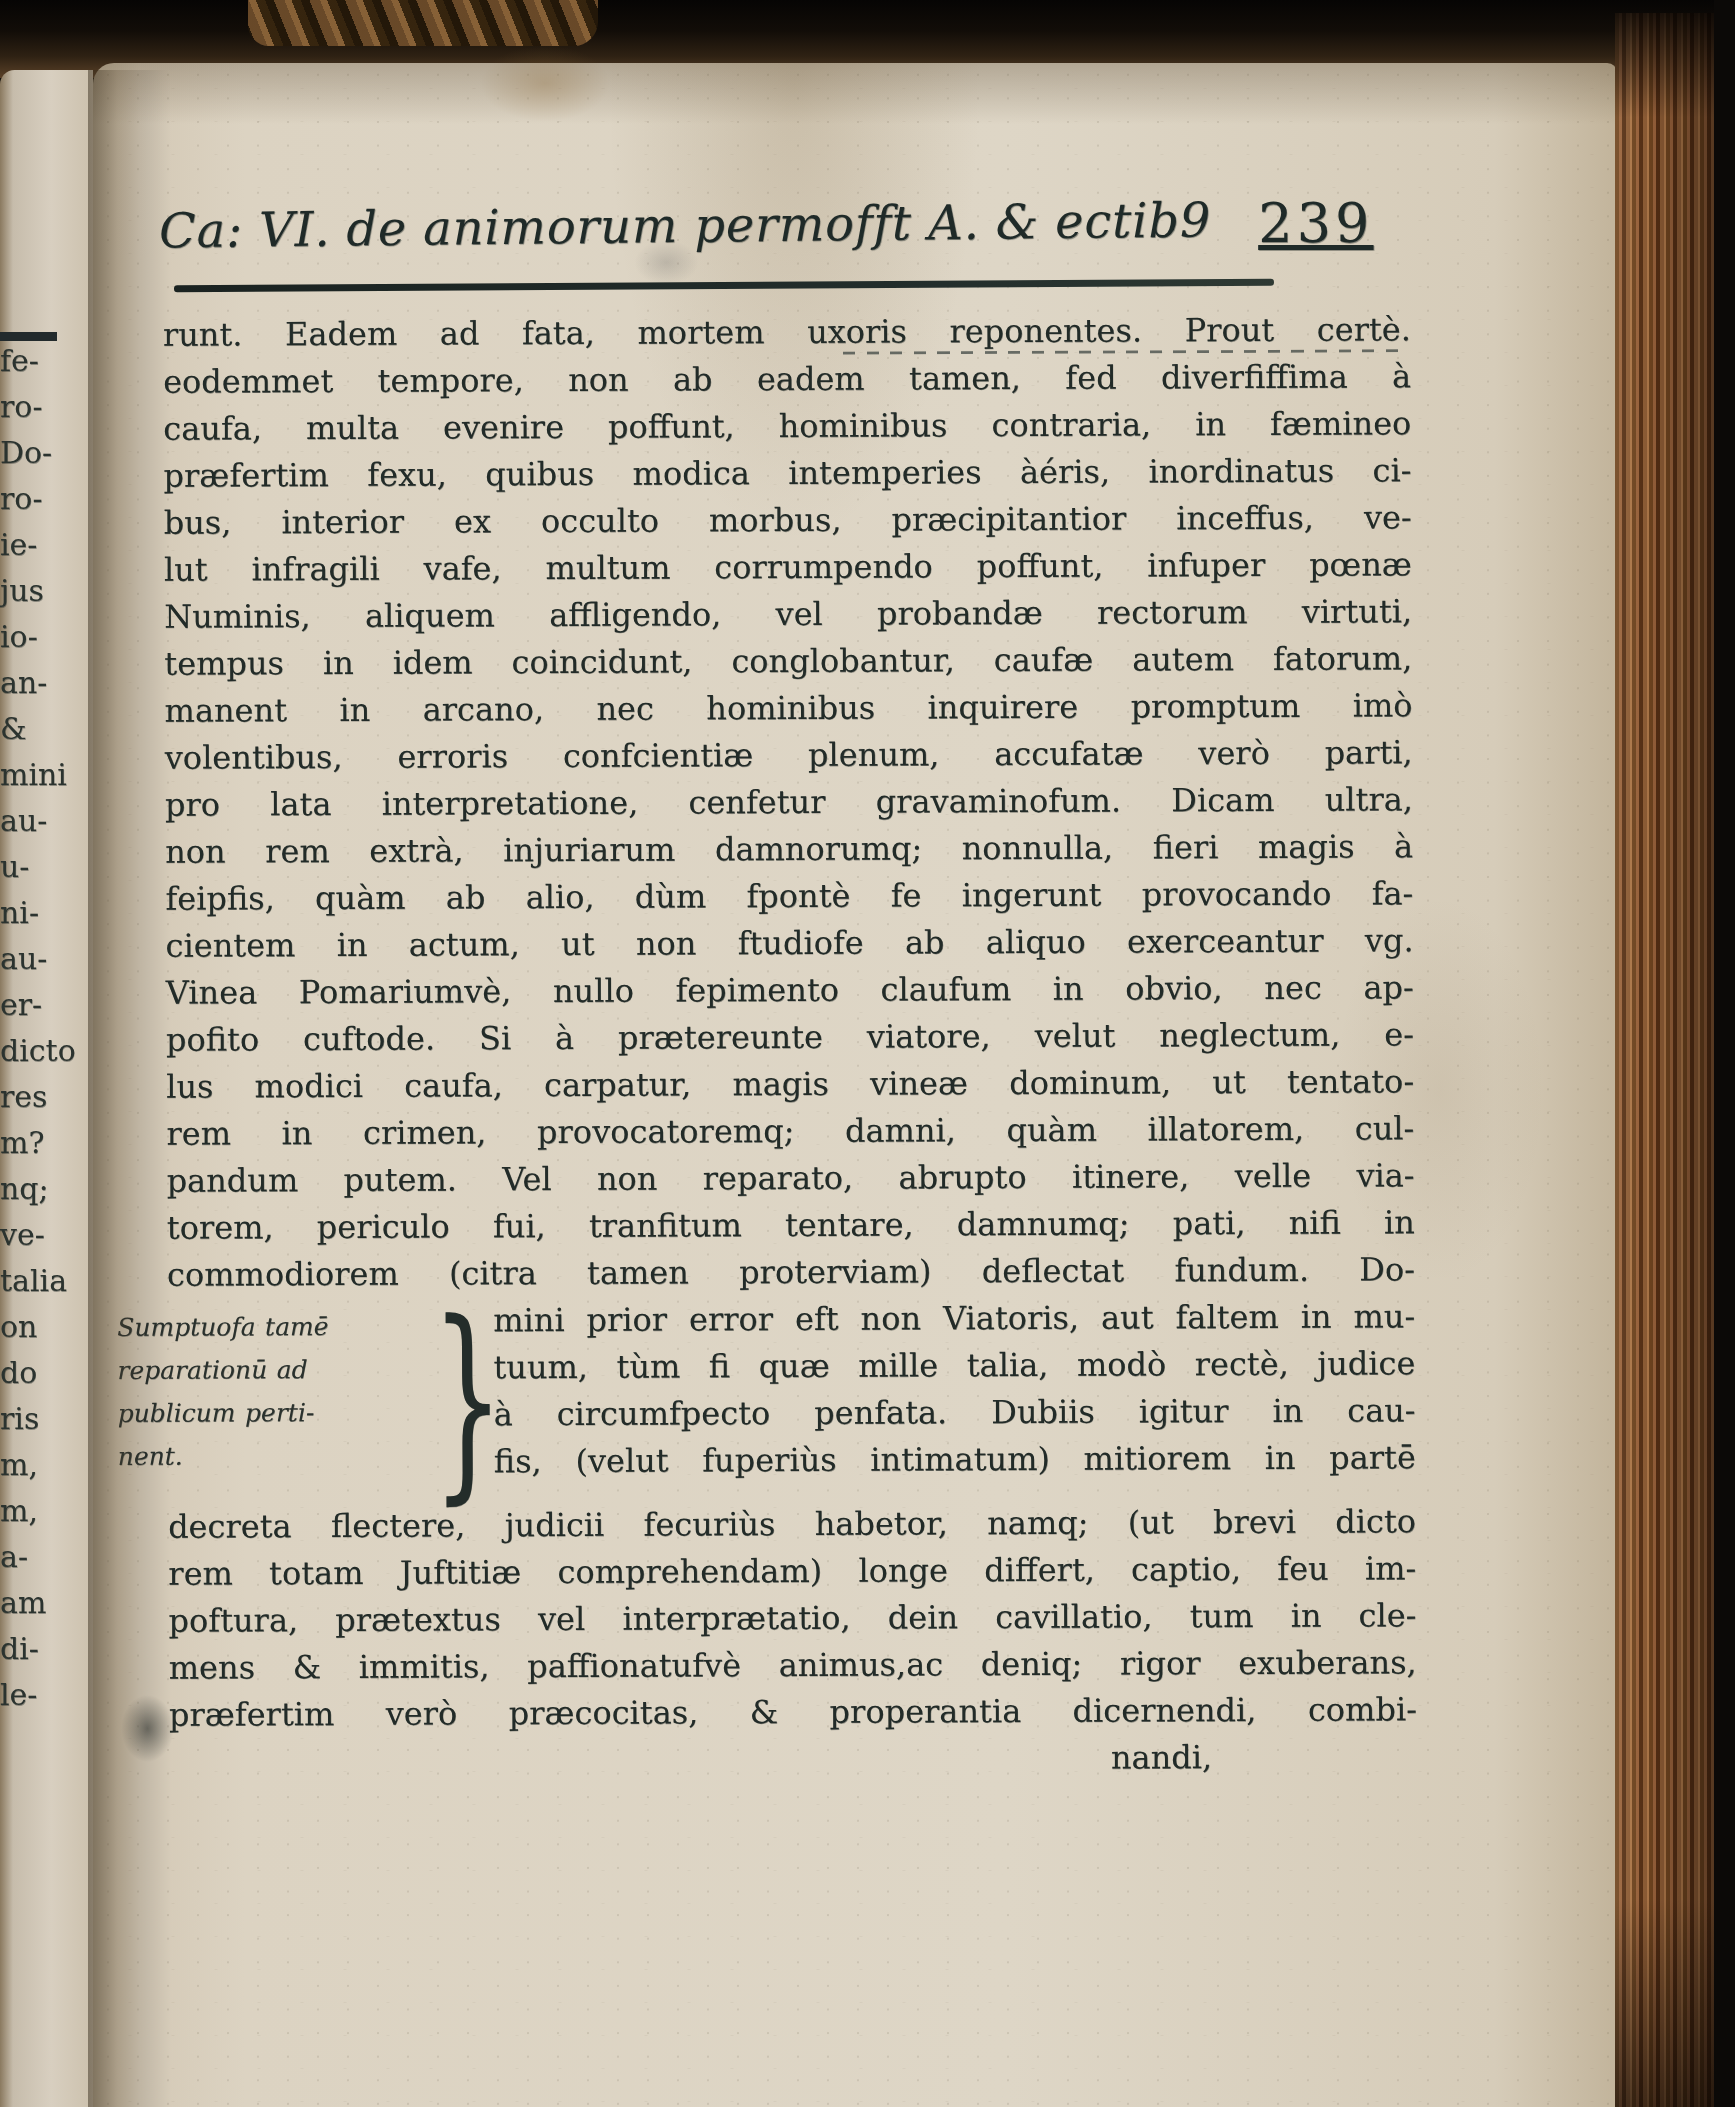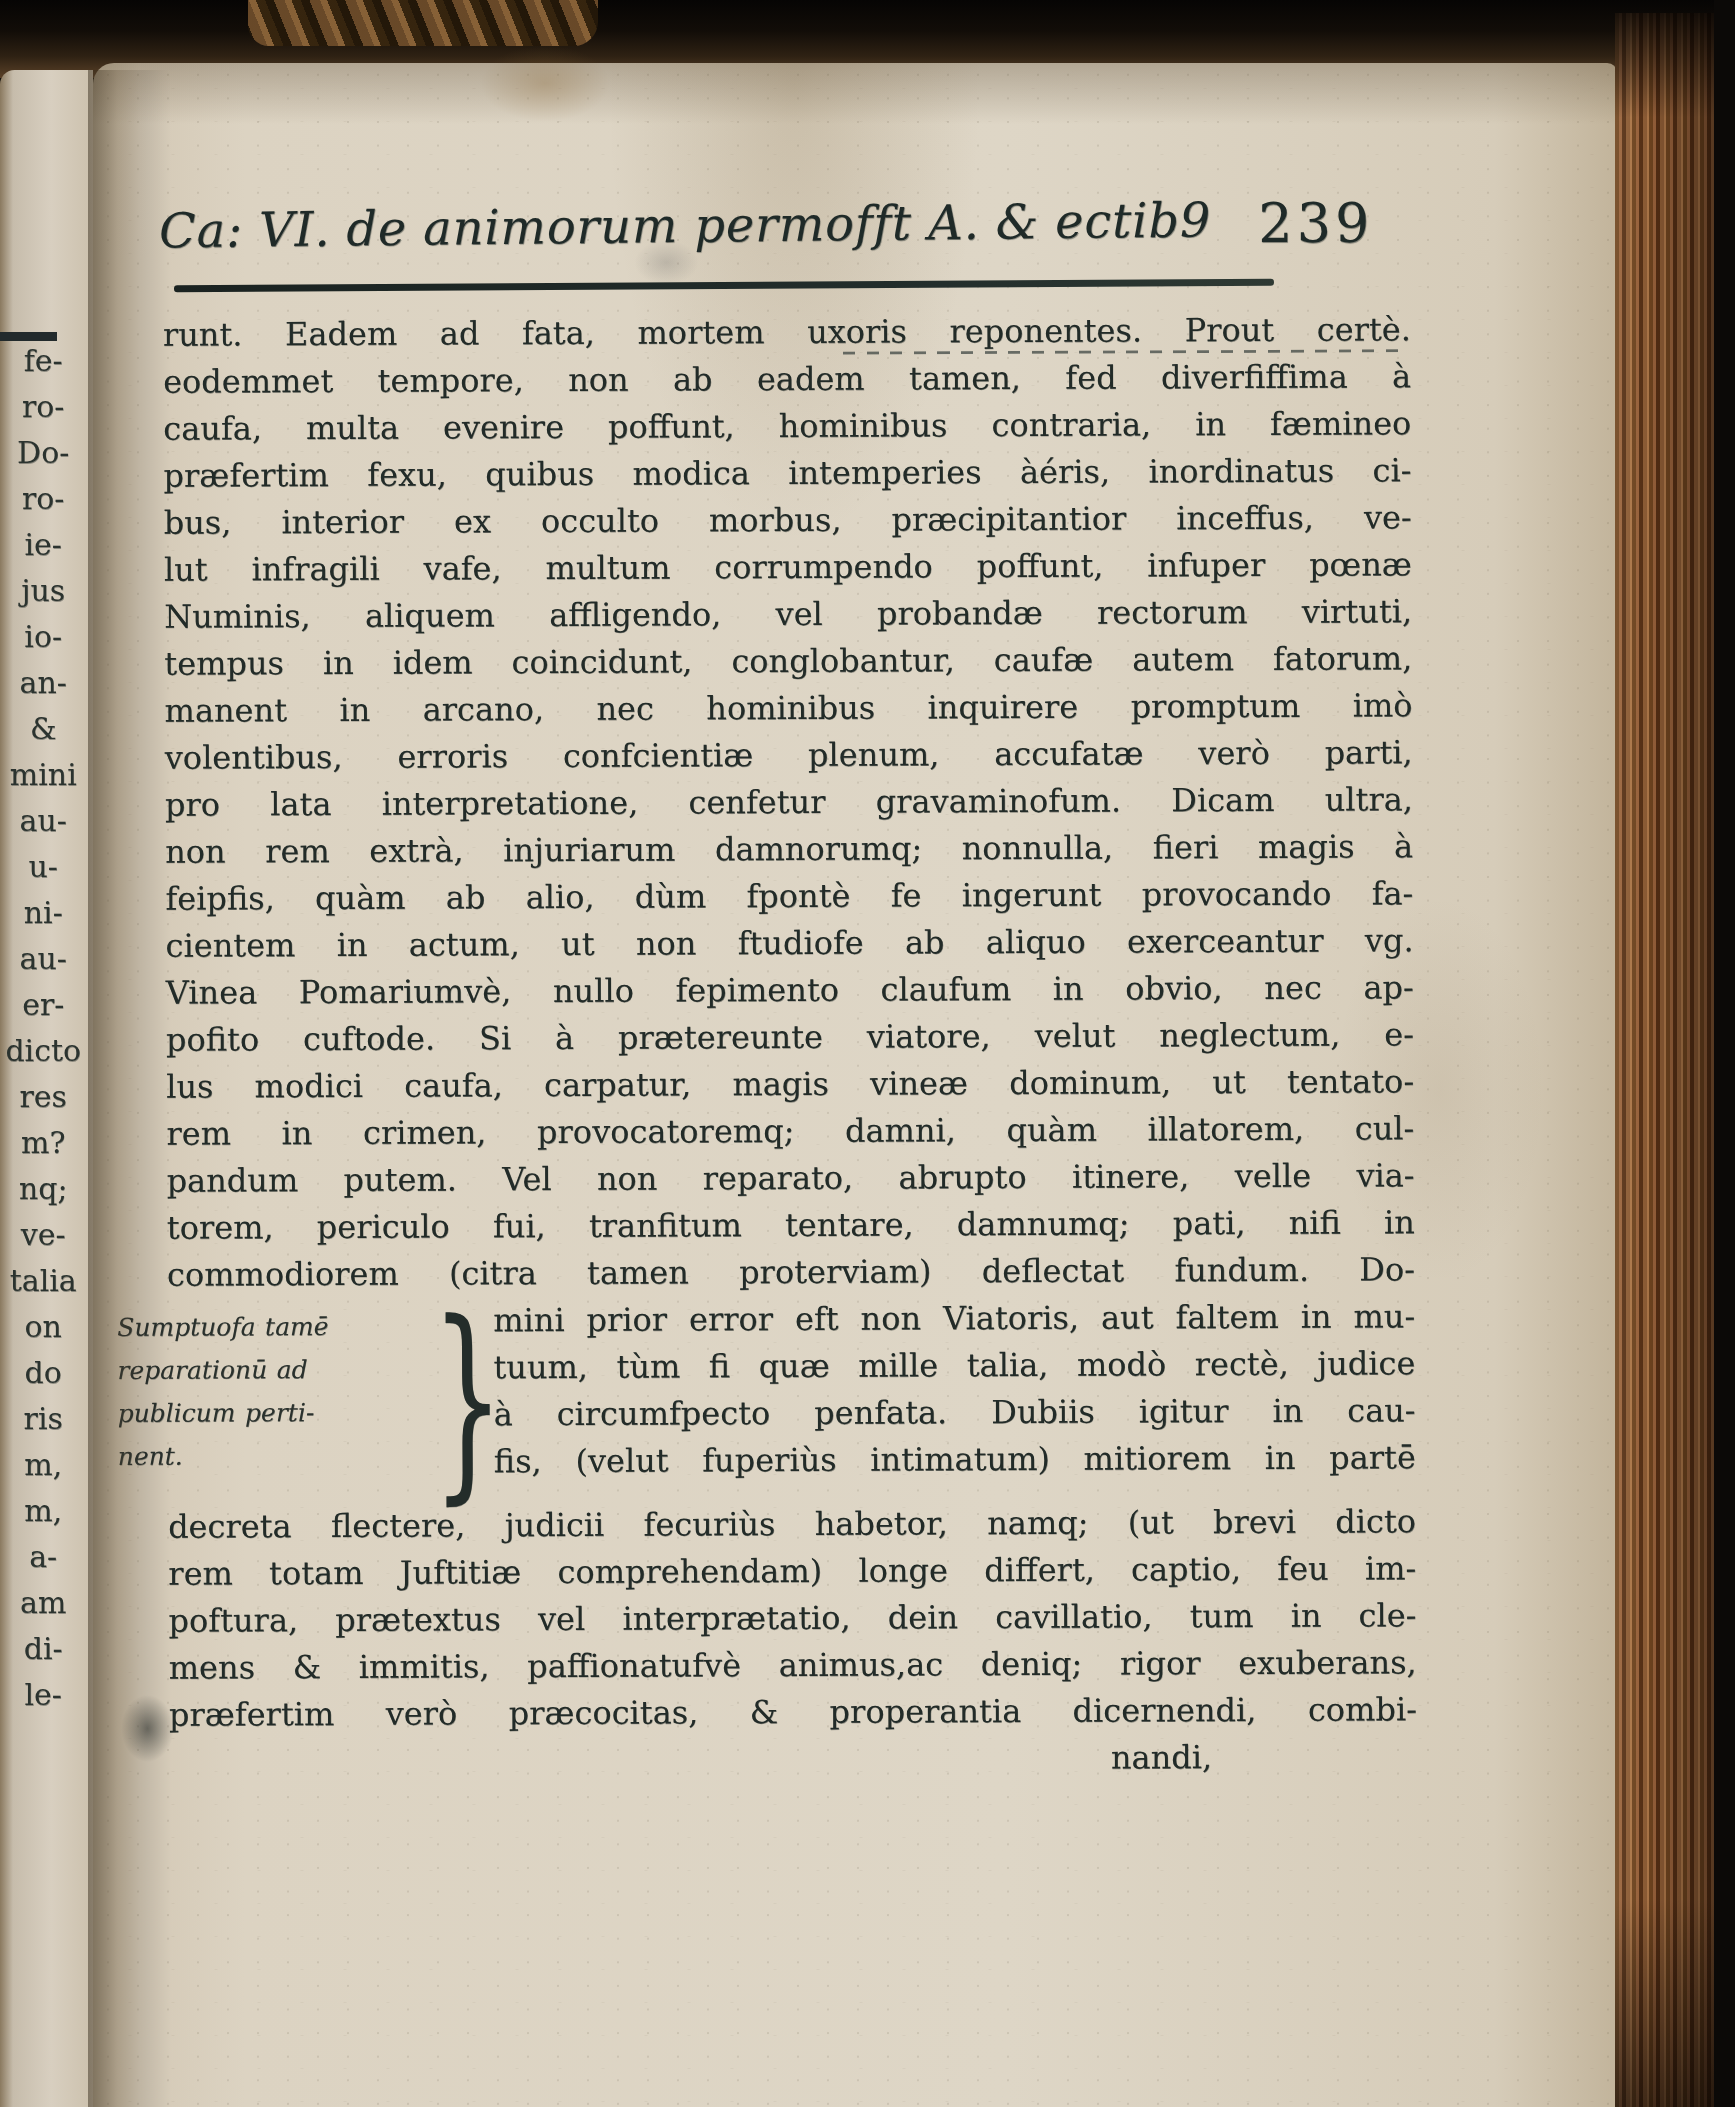--- a/index.html
+++ b/index.html
@@ -19,21 +19,21 @@
     background:repeating-linear-gradient(68deg,#241809 0 8.1px,#6d4c2a 8.1px 18px,#8d6539 18px 24.4px,#38260f 24.4px 33px);
   }
   .left-page {
     position:absolute; left:0; top:70px; width:93px; height:2038px; z-index:1;
     background:linear-gradient(90deg,#8a795f 0px,#c6bcab 13px,#d8cfc0 55%,#ccc1ad 100%);
     border-radius:14.6px 0 0 0;
   }
   .left-rule { position:absolute; left:0; top:262px; width:57px; height:9px; background:#222a2c; }
   .fragments {
     position:absolute; top:268px; right:6.5px; left:0;
-    text-align:center; font-size:30px; line-height:46px; color:#2b332f;
+    text-align:left; font-size:30px; line-height:46px; color:#2b332f;
     text-shadow:0.4px 0.5px 0.4px rgba(30,38,36,.4);
   }
   .gutter {
     position:absolute; left:88px; top:70px; width:98px; height:2038px; z-index:3; pointer-events:none;
     background:linear-gradient(90deg,rgba(55,44,28,.5) 0,rgba(84,68,46,.25) 30%,rgba(0,0,0,.08) 60%,transparent 85%);
   }
   .main-page {
     position:absolute; left:93px; top:63px; width:1524px; height:2045px; z-index:1;
     border-radius:21px 9.8px 0 0;
     background:
@@ -69,21 +69,21 @@
   
   .header {
     position:absolute; left:159px; top:192px; width:1285px; z-index:2;
     display:flex; align-items:baseline; color:#1f2a28;
   }
   .header-title {
     font-style:italic; font-size:48px; letter-spacing:0.8px; white-space:nowrap;
     display:inline-block; transform:rotate(-0.6deg);
     text-shadow:0.7px 0.8px 0.7px rgba(25,34,32,.45);
   }
-  .page-number { font-size:54px; margin-left:47px; letter-spacing:4.1px; text-shadow:0.7px 0.8px 0.7px rgba(25,34,32,.45); }
+  .page-number { font-size:54px; margin-left:47px; letter-spacing:4.1px; text-shadow:0.7px 0.8px 0.7px rgba(25,34,32,.45);text-decoration:underline; }
   .header-rule {
     position:absolute; left:174px; top:282px; width:1100px; height:7.3px; z-index:2;
     background:linear-gradient(90deg,#1a2220,#232e2c 70%,#2e3933);
     transform:rotate(-0.35deg); border-radius:3.3px;
   }
   
   .text-block {
     position:absolute; left:166px; top:309px; width:1248px; z-index:2;
     color:#222b28; font-size:32px; line-height:47px; word-spacing:1.6px;
     transform:rotate(-0.25deg);

